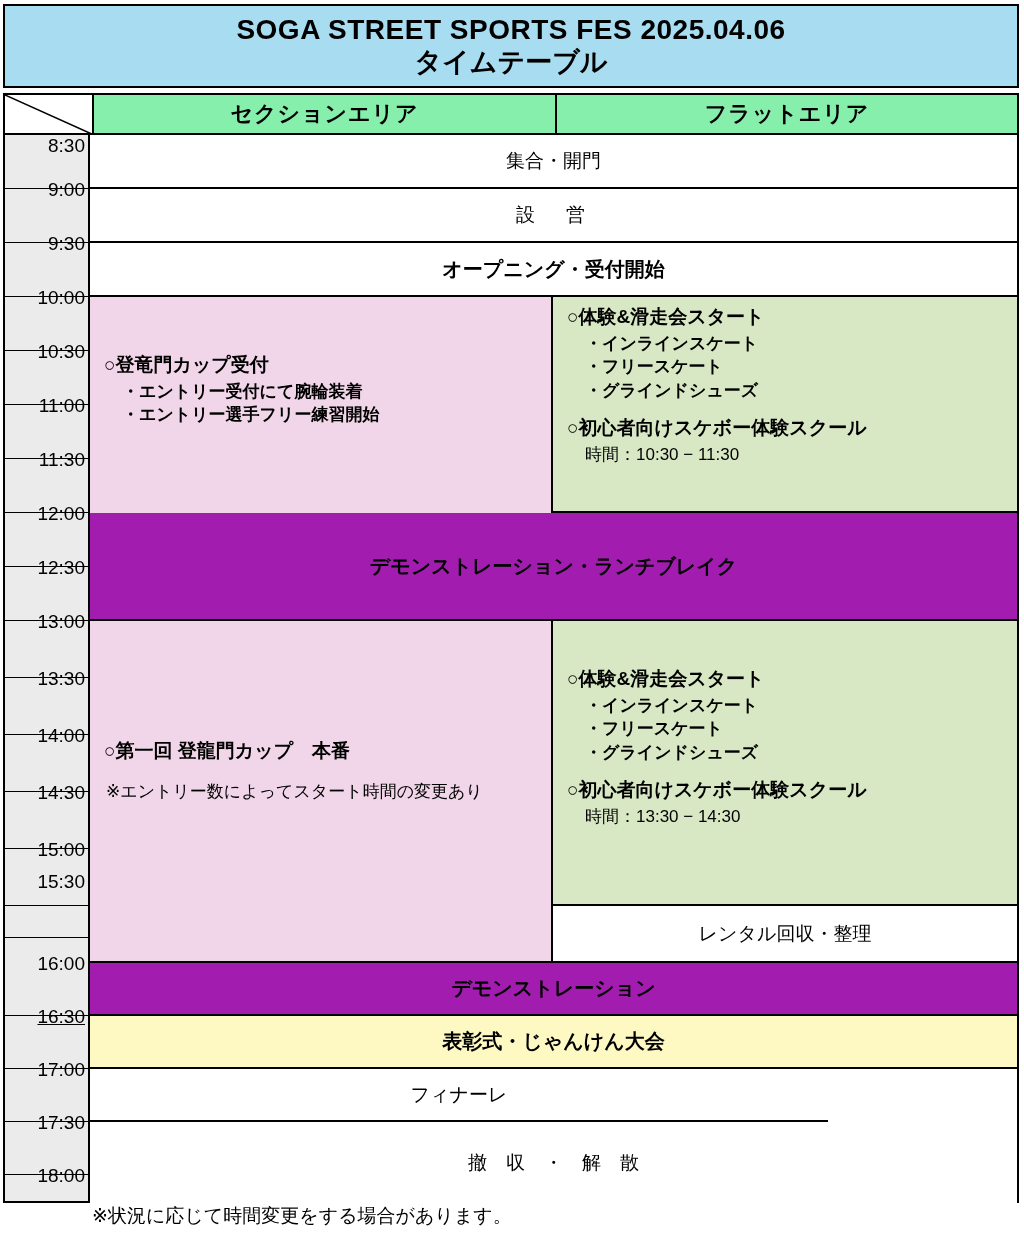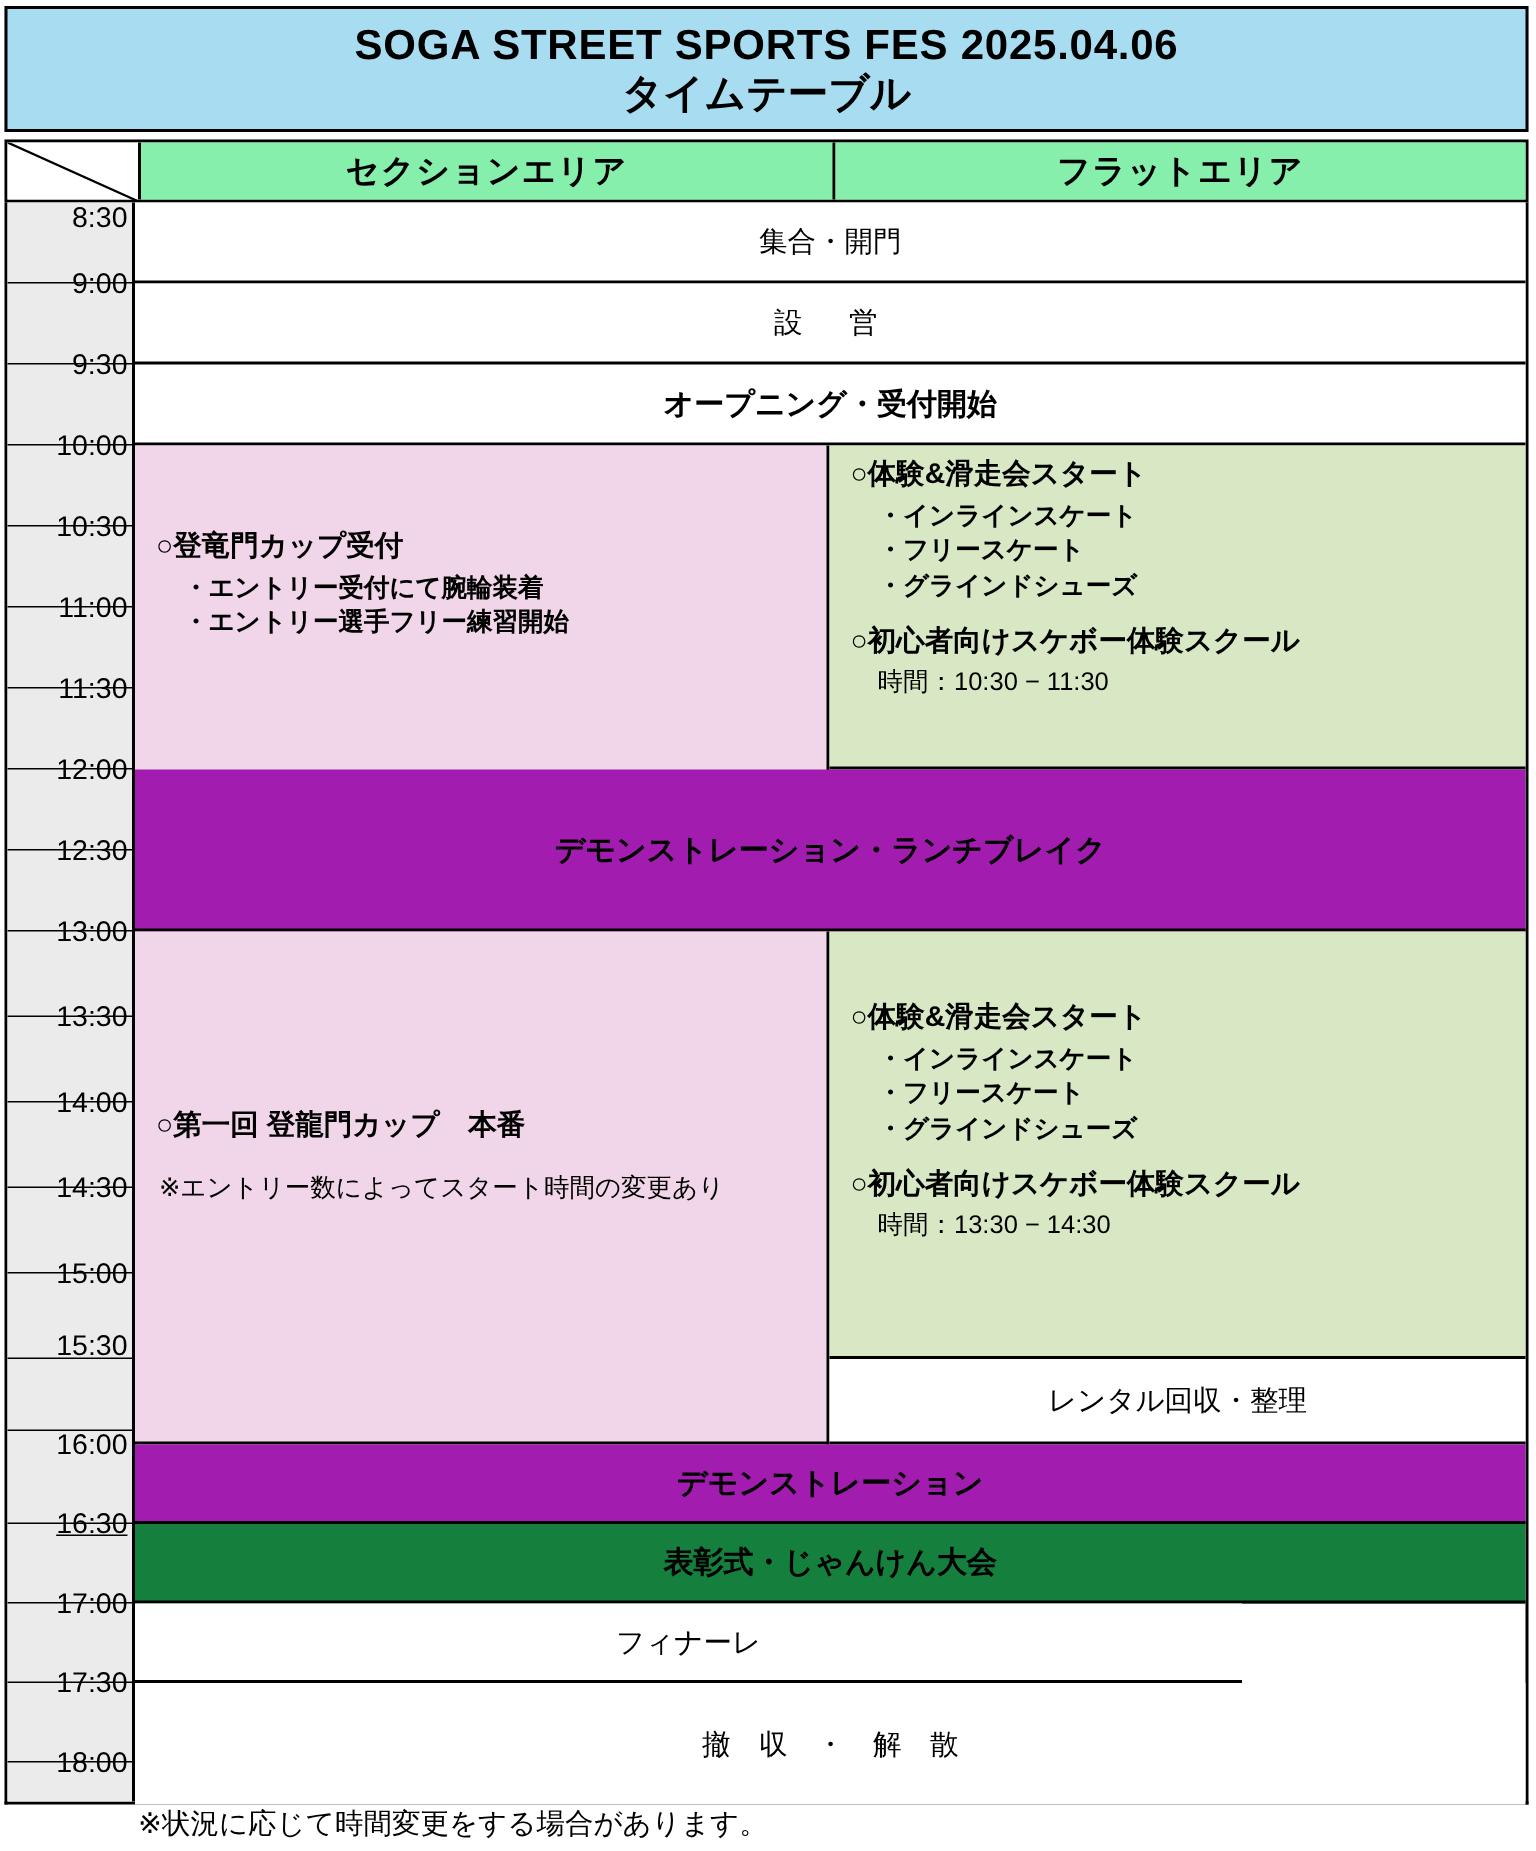--- a/index.html
+++ b/index.html
@@ -144,21 +144,21 @@
   .center {
     display: flex;
     align-items: center;
     justify-content: center;
     text-align: center;
   }
   .c-white { background: #ffffff; }
   .c-pink  { background: #f0d6e8; }
   .c-green { background: #d9e8c4; }
   .c-blue  { background: #a21caf; }
-  .c-peach { background: #15803d; }
+  .c-peach { background: #fef9c3; }
 
   .txt-plain { font-size: 19px; }
   .txt-bold-lg { font-size: 20px; font-weight: bold; }
   .spaced { letter-spacing: 6px; }
 
   .block-pad { padding: 10px 14px; }
   .head-item {
     font-size: 19px;
     font-weight: bold;
     margin: 0 0 2px 0;
@@ -244,21 +244,21 @@
         </div>
       <div class="time-slot" style="top:600px; height:57px;">
           <span>14:00</span>
         </div>
       <div class="time-slot" style="top:657px; height:57px;">
           <span>14:30</span>
         </div>
       <div class="time-slot" style="top:714px; height:57px;">
           <span>15:00</span>
         </div>
-      <div class="time-slot" style="top:762px; height:57px;">
+      <div class="time-slot" style="top:746px; height:57px;">
           <span>15:30</span>
         </div>
       <div class="time-slot" style="top:828px; height:53px;">
           <span>16:00</span>
         </div>
       <div class="time-slot" style="top:881px; height:53px;text-decoration:underline;">
           <span>16:30</span>
         </div>
       <div class="time-slot" style="top:934px; height:53px;">
           <span>17:00</span>

